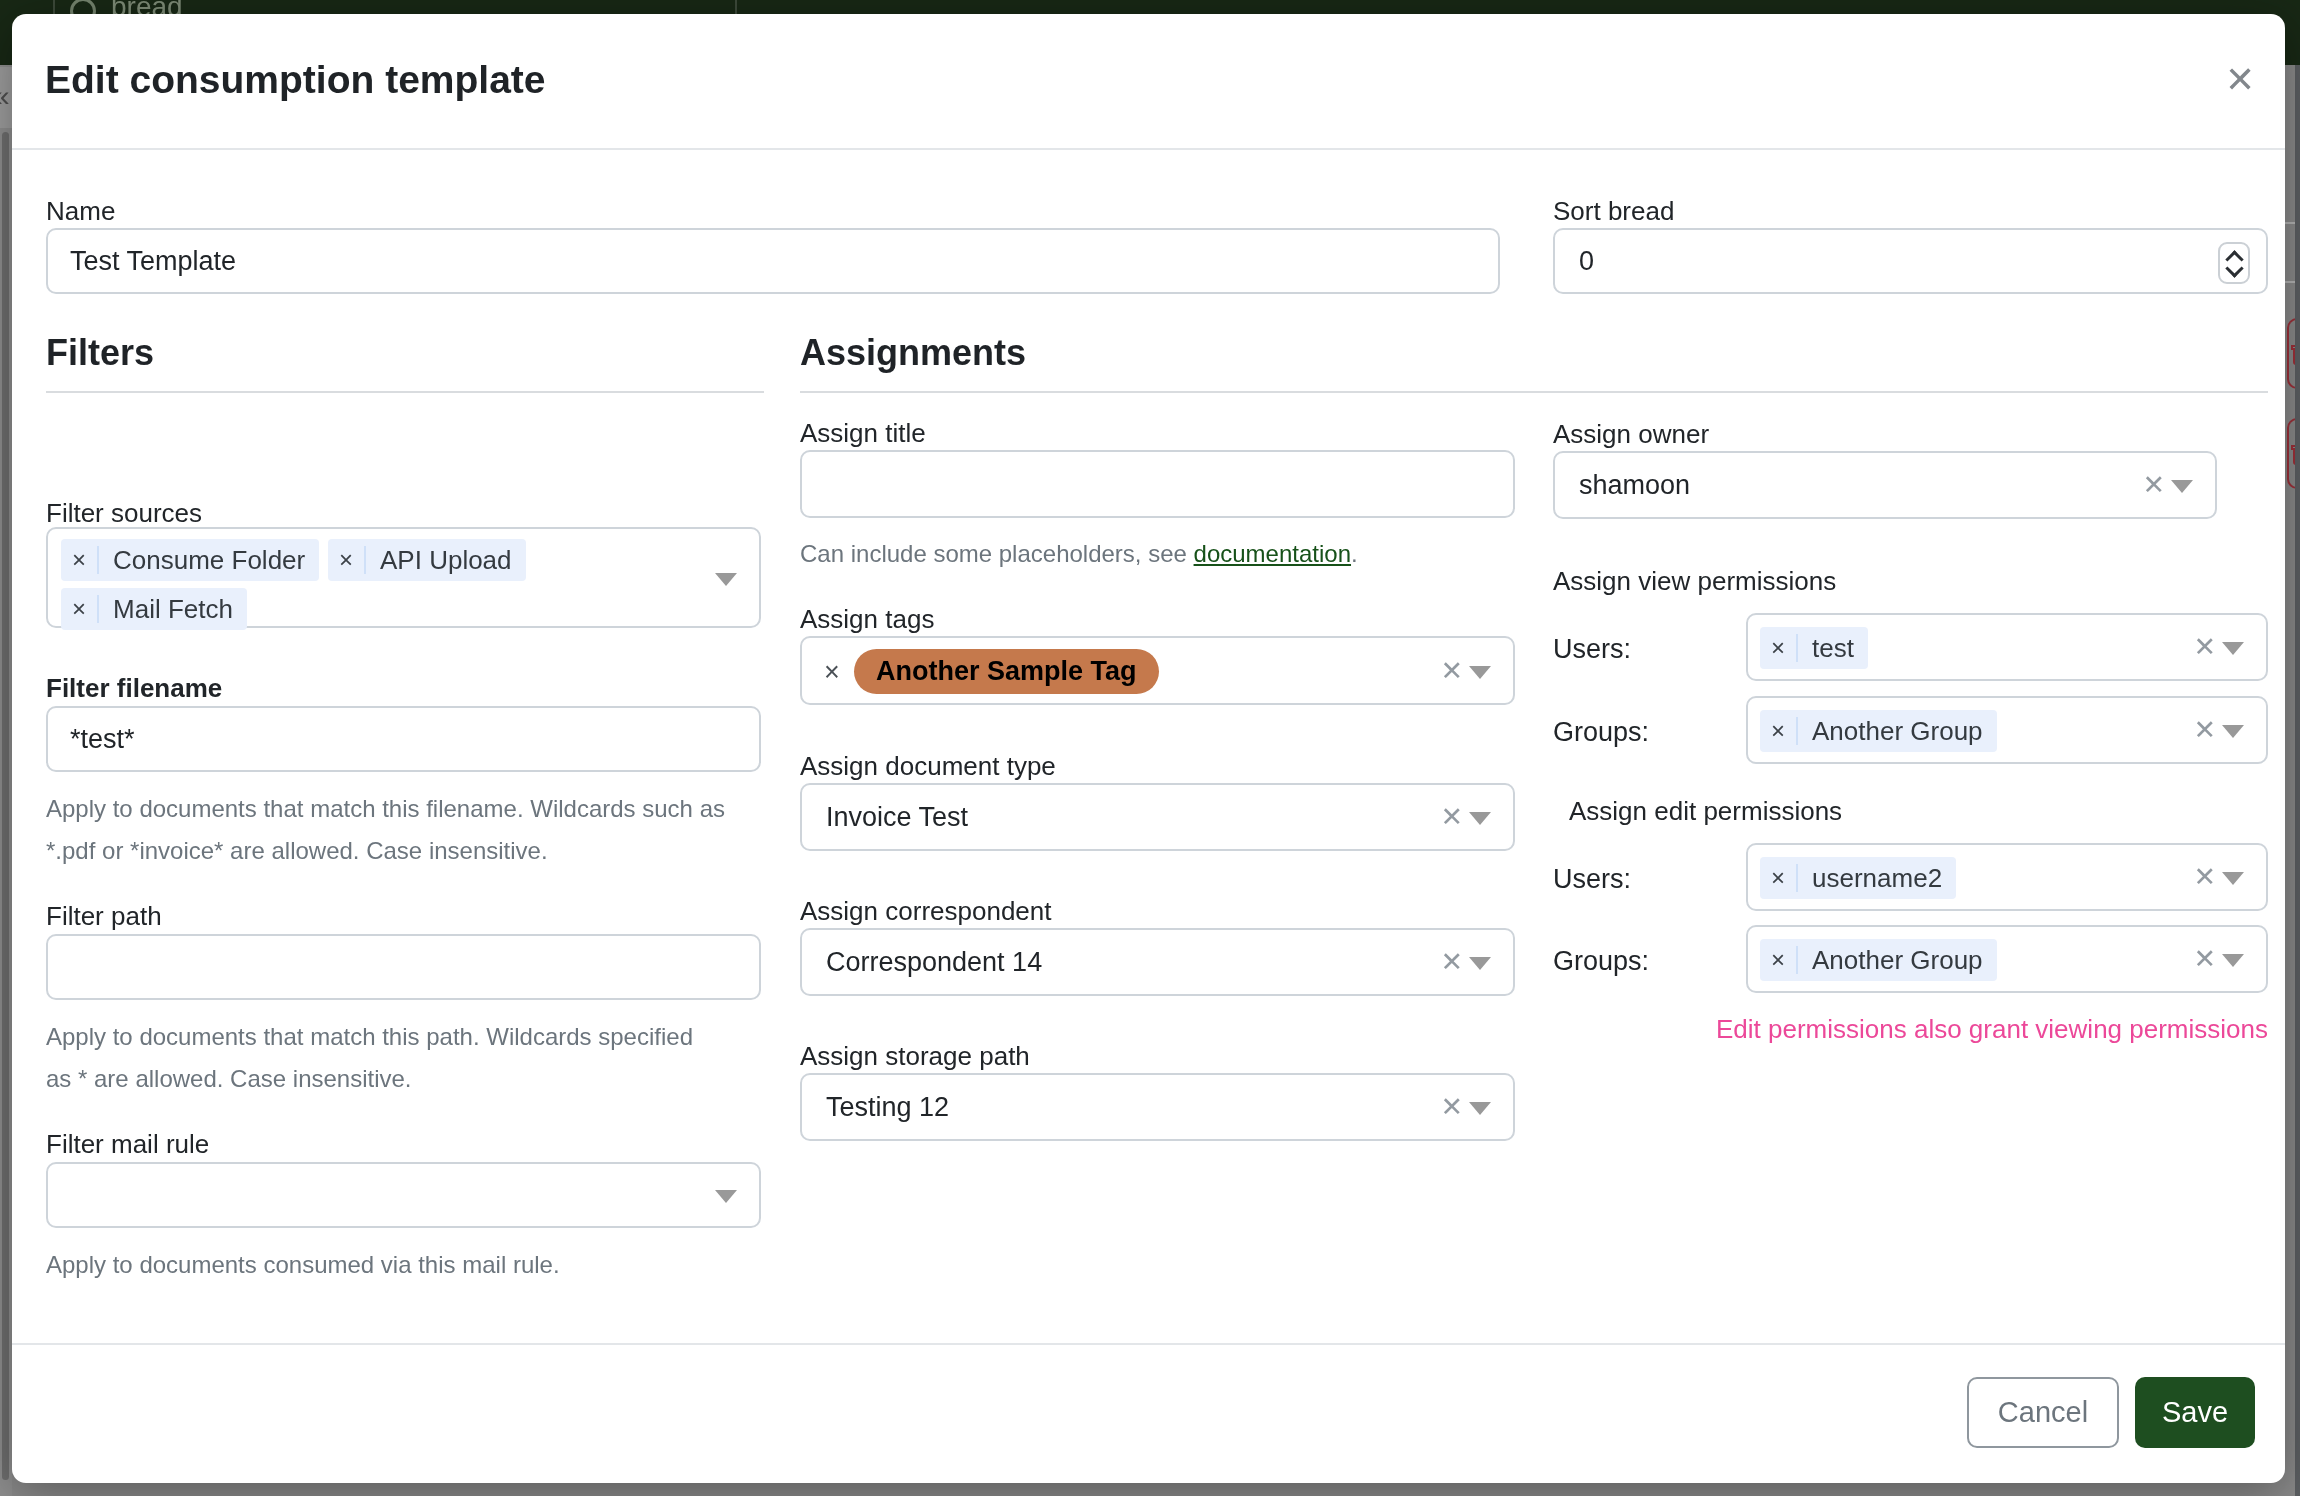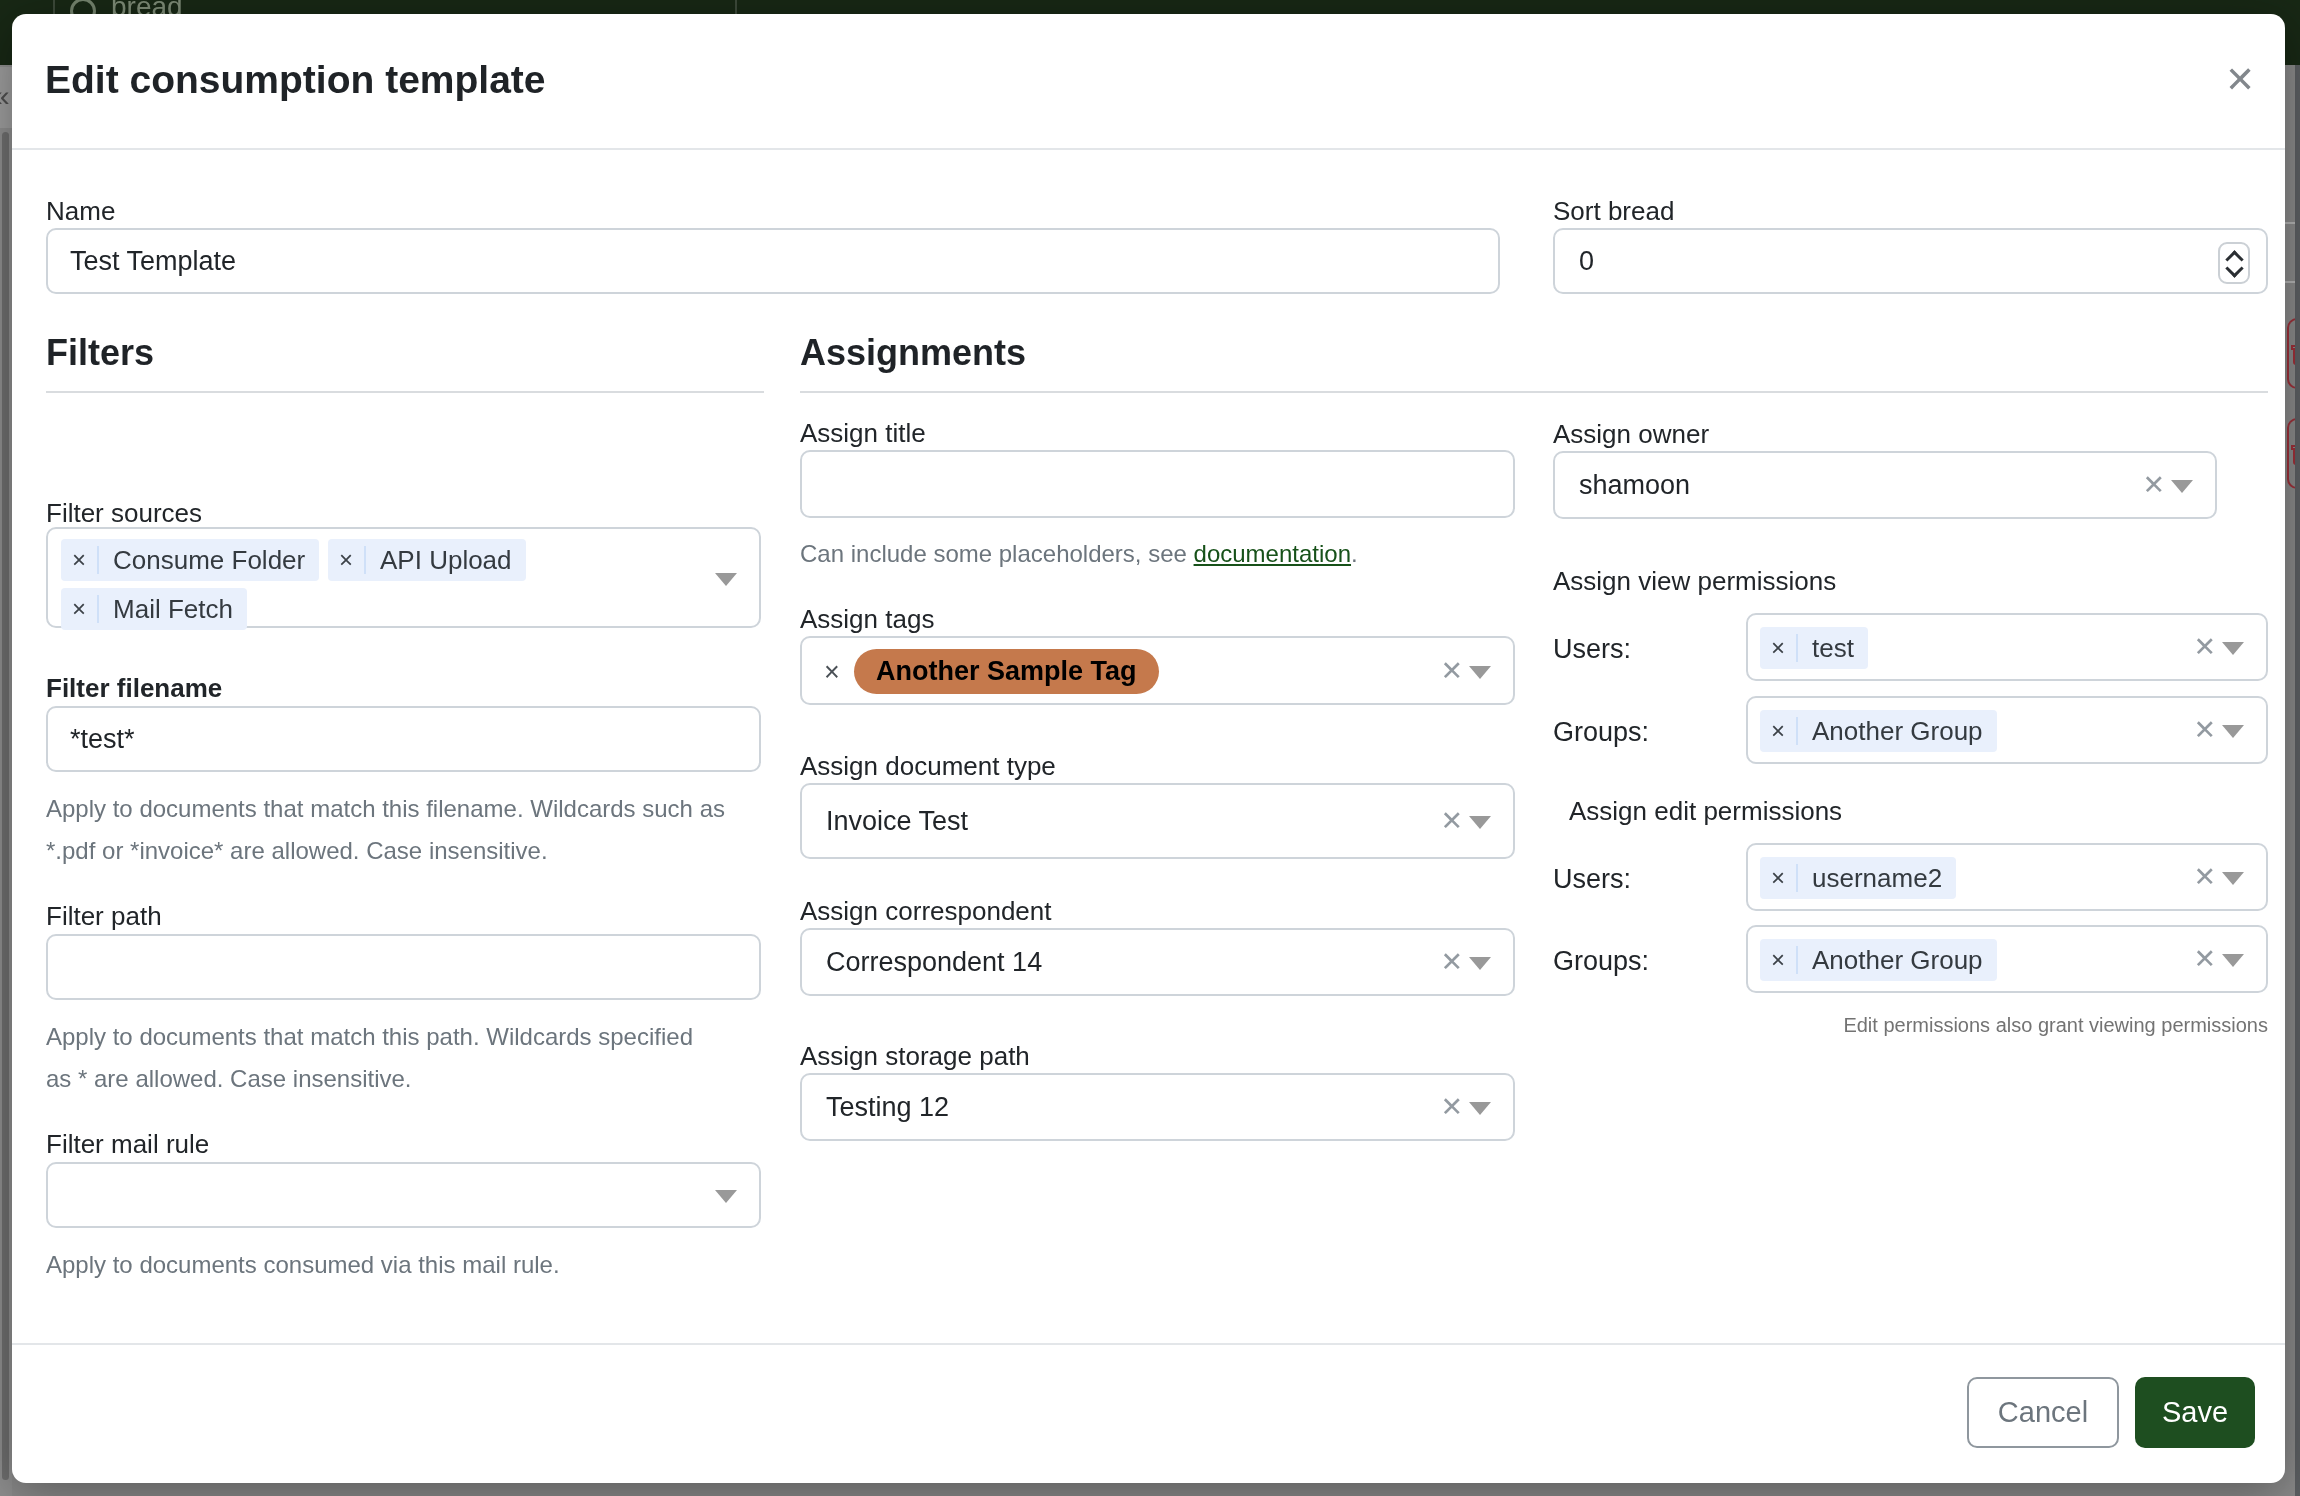--- a/index.html
+++ b/index.html
@@ -57,21 +57,21 @@
     border-radius:9px;box-sizing:border-box;background:#fff;}
   .chev{position:absolute;left:8px;width:10px;height:10px;border-left:3px solid #2b2f33;border-top:3px solid #2b2f33;}
   .chev.up{top:9px;transform:rotate(45deg);}
   .chev.down{top:18px;transform:rotate(225deg);}
   .link{color:var(--link-green);text-decoration:underline;}
   .ftr-divider{position:absolute;left:0;top:1329px;width:2273px;height:2px;background:#e3e6e9;}
   .btn-cancel{position:absolute;left:1955px;top:1363px;width:152px;height:71px;border:2px solid #8f979e;
     border-radius:10px;background:#fff;color:#6c757d;font-size:29px;font-family:"Liberation Sans",sans-serif;cursor:pointer;}
   .btn-save{position:absolute;left:2123px;top:1363px;width:120px;height:71px;border:none;
     border-radius:10px;background:var(--accent-green);color:#fff;font-size:29px;font-family:"Liberation Sans",sans-serif;cursor:pointer;}
-  .note{position:absolute;font-size:20px;color:#737373;text-align:right;}
+  .note{position:absolute;font-size:26px;color:#ec4899;text-align:right;}
   .perm-lbl{position:absolute;font-size:27px;color:#212529;}
   em.allw{font-style:italic;}
 </style>
 </head>
 <body style="--navbar-green: #182815; --accent-green: #1e4e20; --link-green: #175119; --tag-color: #c5794c;">
 
 <div class="navbar">
   <div class="search-field">
     <span class="search-icon"></span>
     <span class="search-text">bread</span>
@@ -171,21 +171,21 @@
 
   <div class="lbl" style="left:788px;top:590px;">Assign tags</div>
   <div class="sel" style="left:788px;top:622px;width:715px;height:69px;">
     <span class="pill-x" style="left:22px;top:19px;">×</span>
     <span class="pill" style="position:absolute;left:52px;top:11px;">Another Sample Tag</span>
     <span class="clear">✕</span>
     <span class="caret"></span>
   </div>
 
   <div class="lbl" style="left:788px;top:737px;">Assign document type</div>
-  <div class="sel" style="left:788px;top:769px;width:715px;height:76px;">
+  <div class="sel" style="left:788px;top:769px;width:715px;height:68px;">
     <span class="val">Invoice Test</span>
     <span class="clear">✕</span>
     <span class="caret"></span>
   </div>
 
   <div class="lbl" style="left:788px;top:882px;">Assign correspondent</div>
   <div class="sel" style="left:788px;top:914px;width:715px;height:68px;">
     <span class="val">Correspondent 14</span>
     <span class="clear">✕</span>
     <span class="caret"></span>

